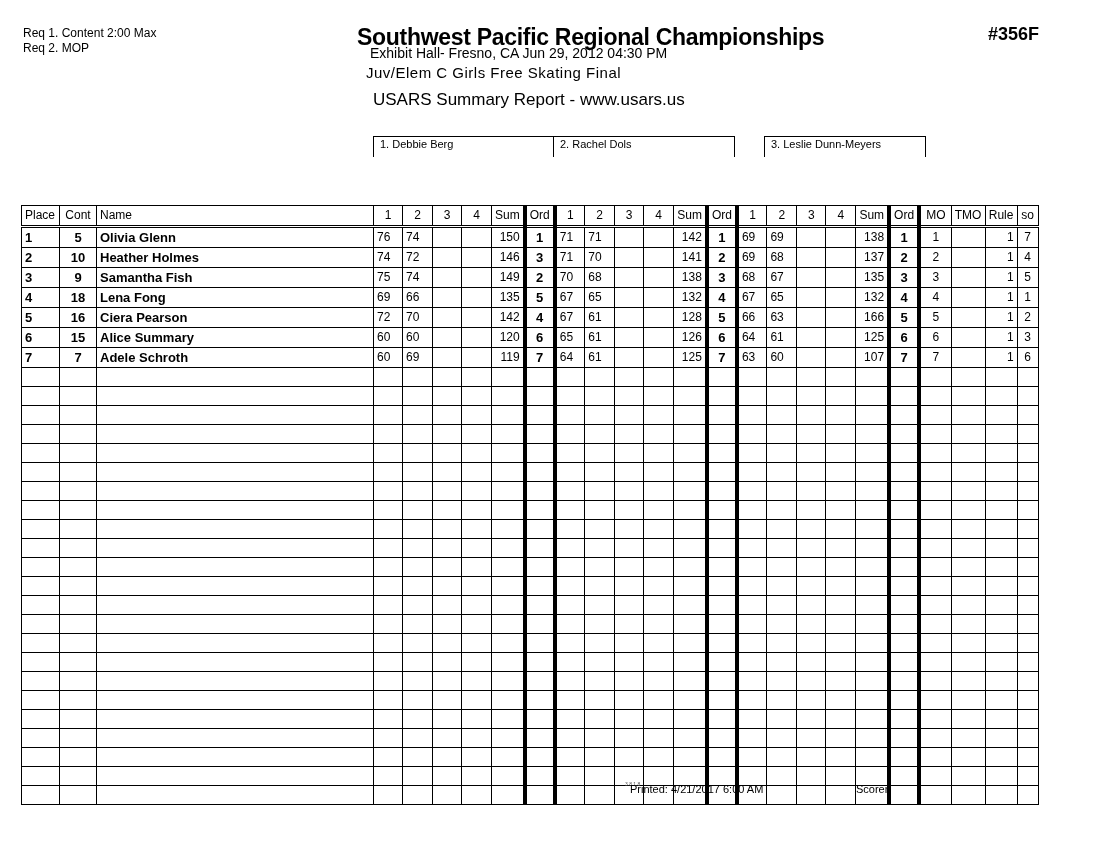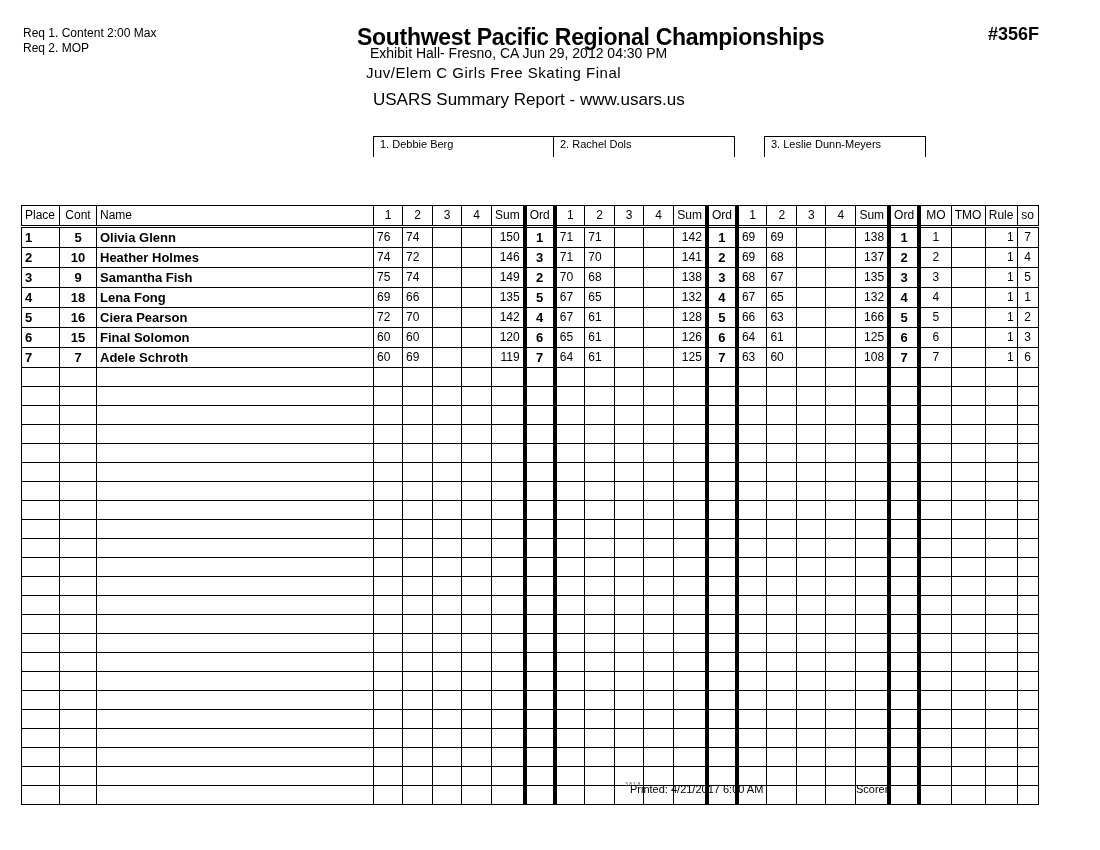--- a/index.html
+++ b/index.html
@@ -238,21 +238,21 @@
         <td class="c-sum">166</td>
         <td class="bold c-ord thickL">5</td>
         <td class="c-mo thickL">5</td>
         <td class="c-mo"></td>
         <td class="c-rule">1</td>
         <td class="c-so">2</td>
       </tr>
       <tr>
         <td class="bold c-place">6</td>
         <td class="bold c-cont">15</td>
-        <td class="bold c-name">Final Solomon</td>
+        <td class="bold c-name">Alice Summary</td>
         <td class="c-sc">60</td>
         <td class="c-sc">60</td>
         <td class="c-sc"></td>
         <td class="c-sc"></td>
         <td class="c-sum">120</td>
         <td class="bold c-ord thickL">6</td>
         <td class="c-sc thickL">65</td>
         <td class="c-sc">61</td>
         <td class="c-sc"></td>
         <td class="c-sc"></td>
@@ -282,21 +282,21 @@
         <td class="c-sc thickL">64</td>
         <td class="c-sc">61</td>
         <td class="c-sc"></td>
         <td class="c-sc"></td>
         <td class="c-sum">125</td>
         <td class="bold c-ord thickL">7</td>
         <td class="c-sc thickL">63</td>
         <td class="c-sc">60</td>
         <td class="c-sc"></td>
         <td class="c-sc"></td>
-        <td class="c-sum">108</td>
+        <td class="c-sum">107</td>
         <td class="bold c-ord thickL">7</td>
         <td class="c-mo thickL">7</td>
         <td class="c-mo"></td>
         <td class="c-rule">1</td>
         <td class="c-so">6</td>
       </tr>
       <tr>
         <td></td>
         <td></td>
         <td></td>

